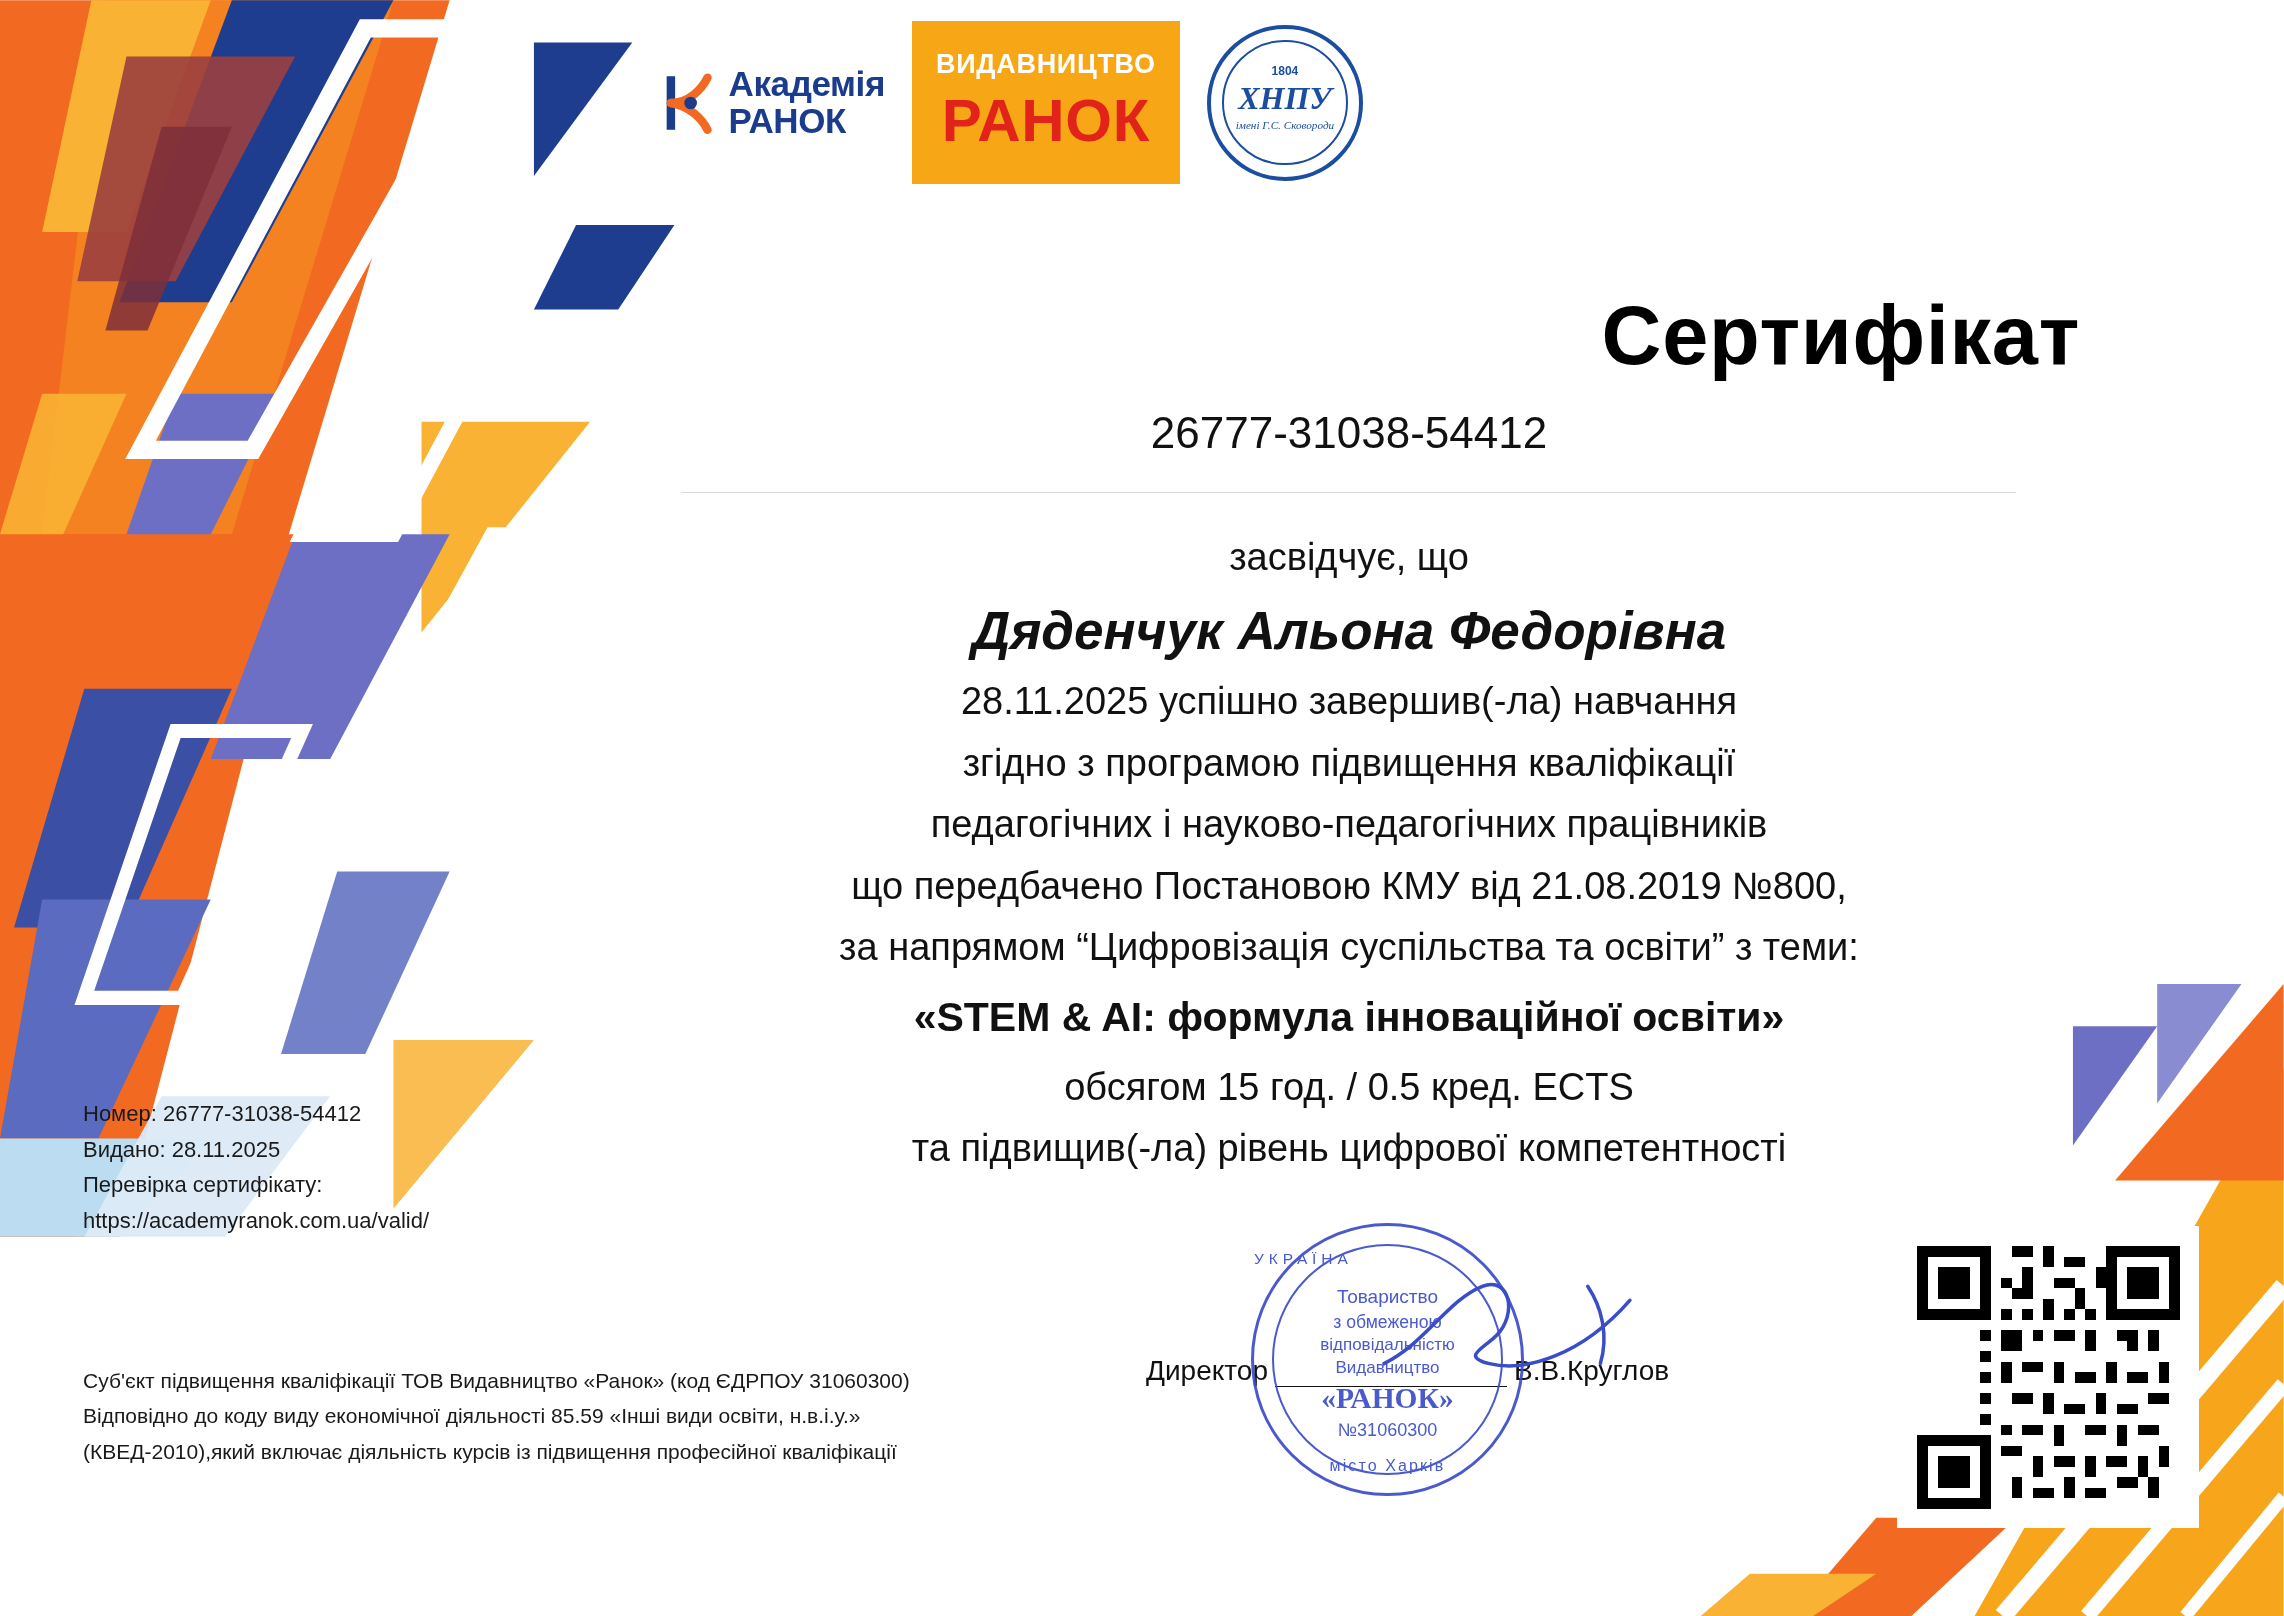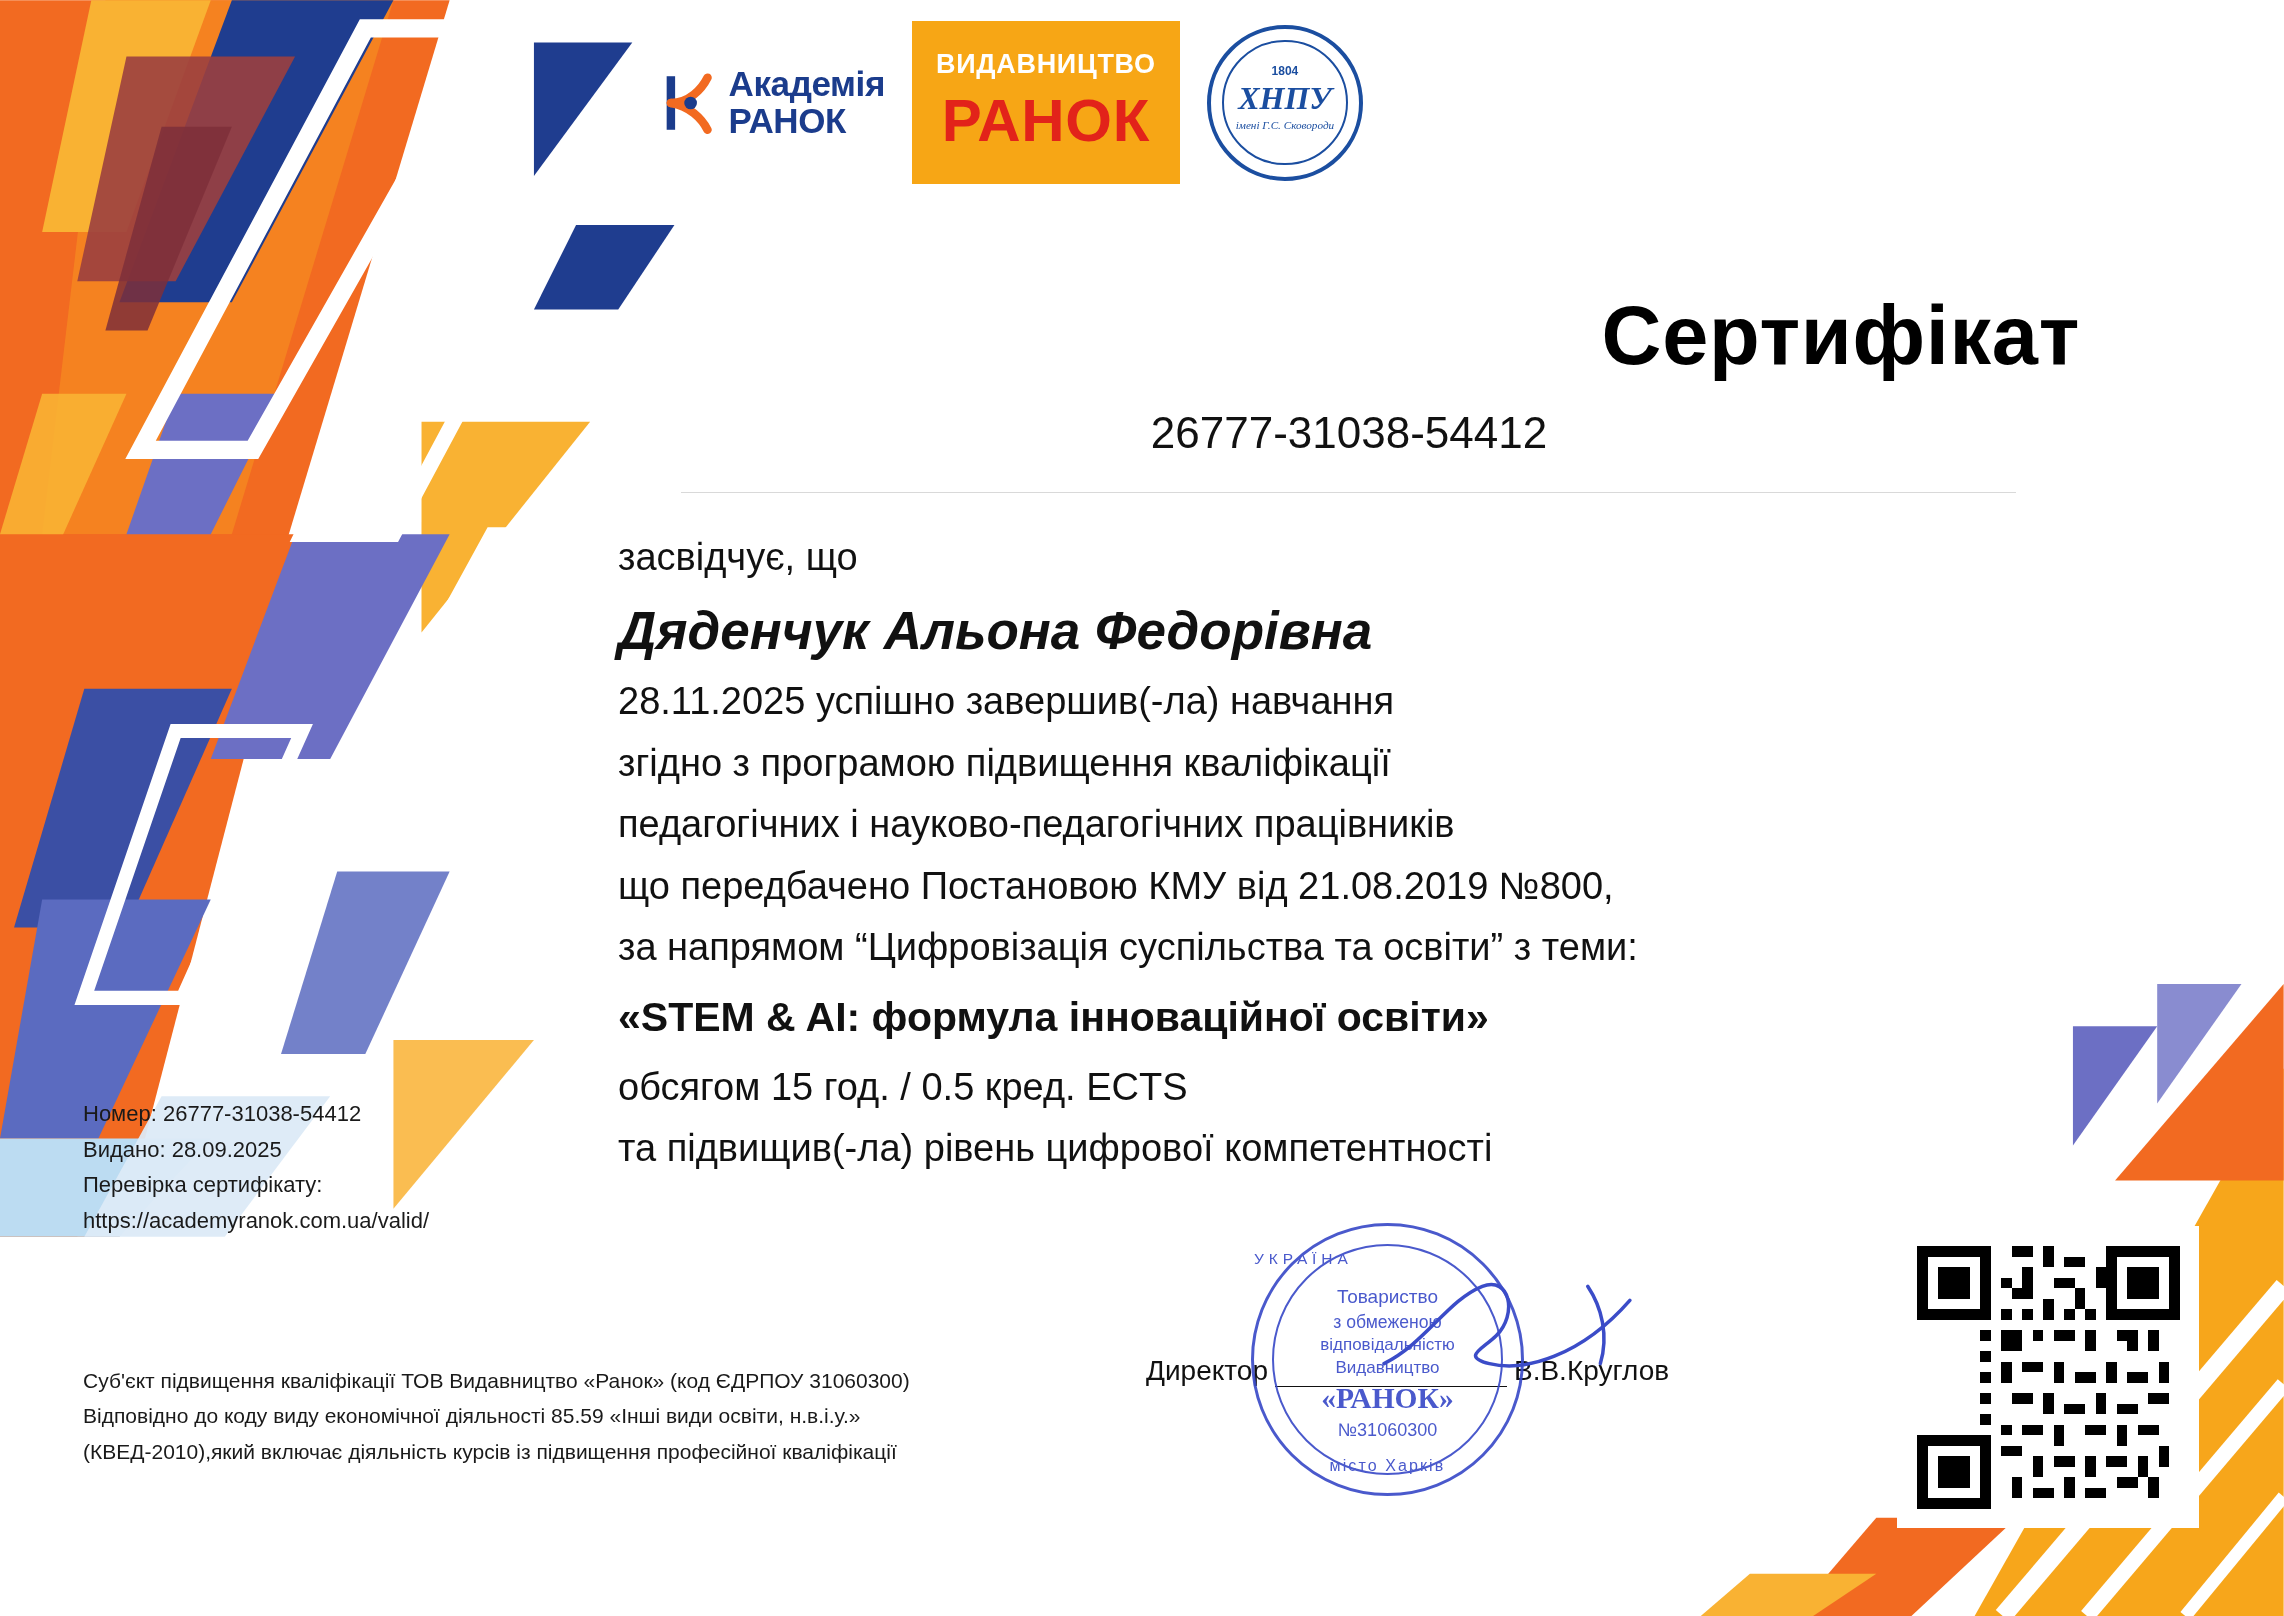--- a/index.html
+++ b/index.html
@@ -159,21 +159,21 @@
     width: 1335px;
     height: 1.4px;
     background: #d9d9d9;
   }
 
   .body-block {
     position: absolute;
     top: 527px;
     left: 0;
     width: 1462px;
-    text-align: left;
+    text-align: center;
     color: #111111;
   }
   .body-block .ln {
     font-size: 38px;
     line-height: 1.62;
     white-space: nowrap;
   }
   .body-block .name {
     font-size: 53px;
     font-weight: bold;
@@ -379,21 +379,21 @@
       <div class="ln">за напрямом “Цифровізація суспільства та освіти” з теми:</div>
       <div class="theme">«STEM &amp; AI: формула інноваційної освіти»</div>
       <div class="ln">обсягом 15 год. / 0.5 кред. ECTS</div>
       <div class="ln">та підвищив(-ла) рівень цифрової компетентності</div>
     </div>
 
   </div>
 
   <div class="meta">
     <div>Номер: 26777-31038-54412</div>
-    <div>Видано: 28.09.2025</div>
+    <div>Видано: 28.11.2025</div>
     <div>Перевірка сертифікату:</div>
     <div>https://academyranok.com.ua/valid/</div>
   </div>
 
   <div class="footer-note">
     <div>Суб'єкт підвищення кваліфікації ТОВ Видавництво «Ранок» (код ЄДРПОУ 31060300)</div>
     <div>Відповідно до коду виду економічної діяльності 85.59 «Інші види освіти, н.в.і.у.»</div>
     <div>(КВЕД-2010),який включає діяльність курсів із підвищення професійної кваліфікації</div>
   </div>
 

